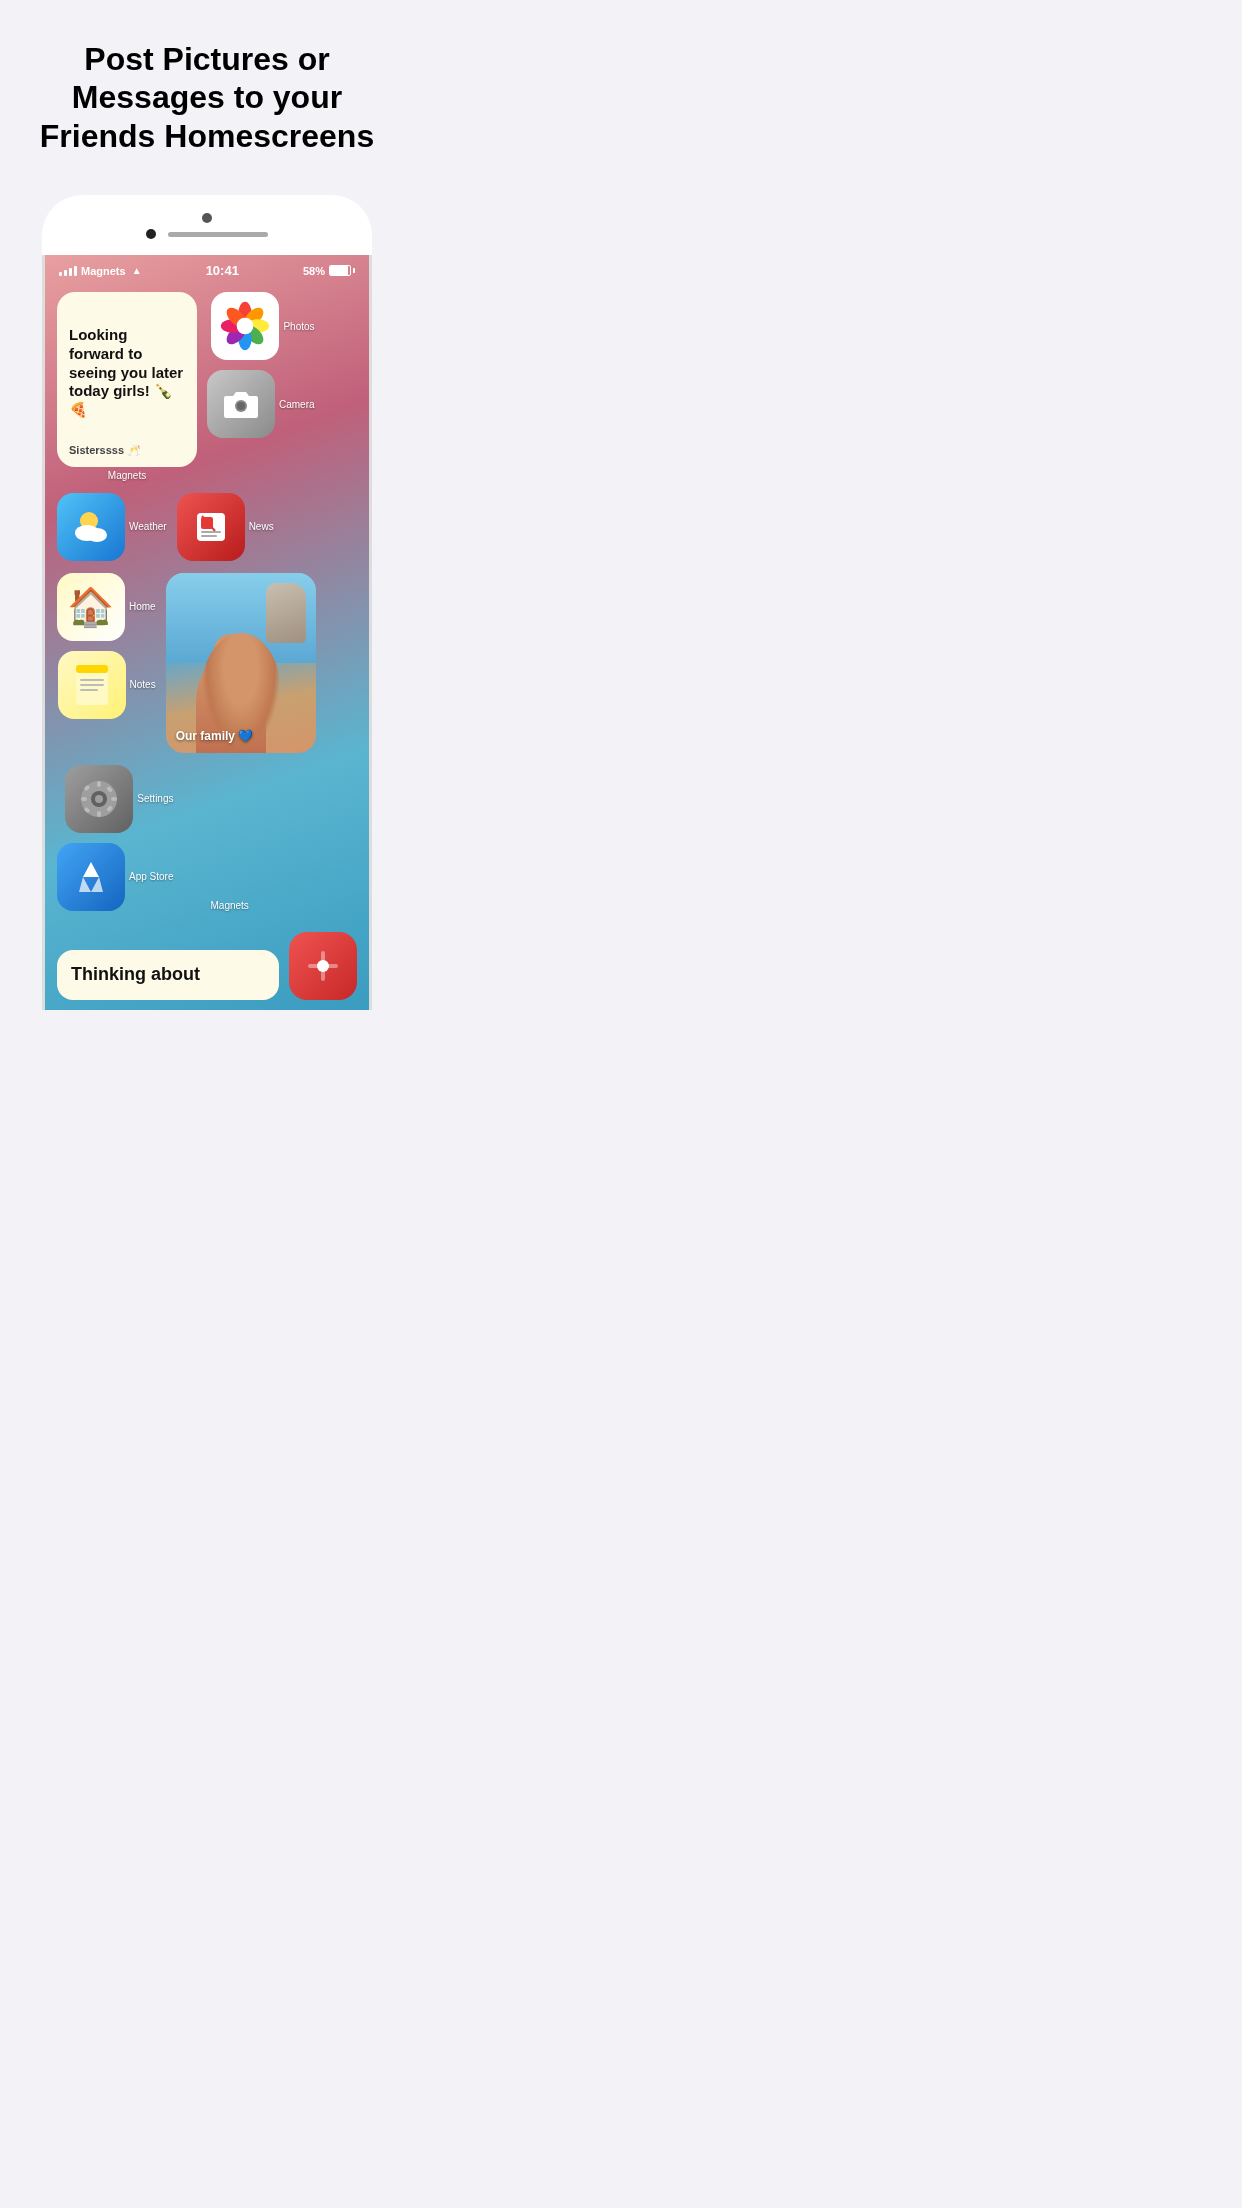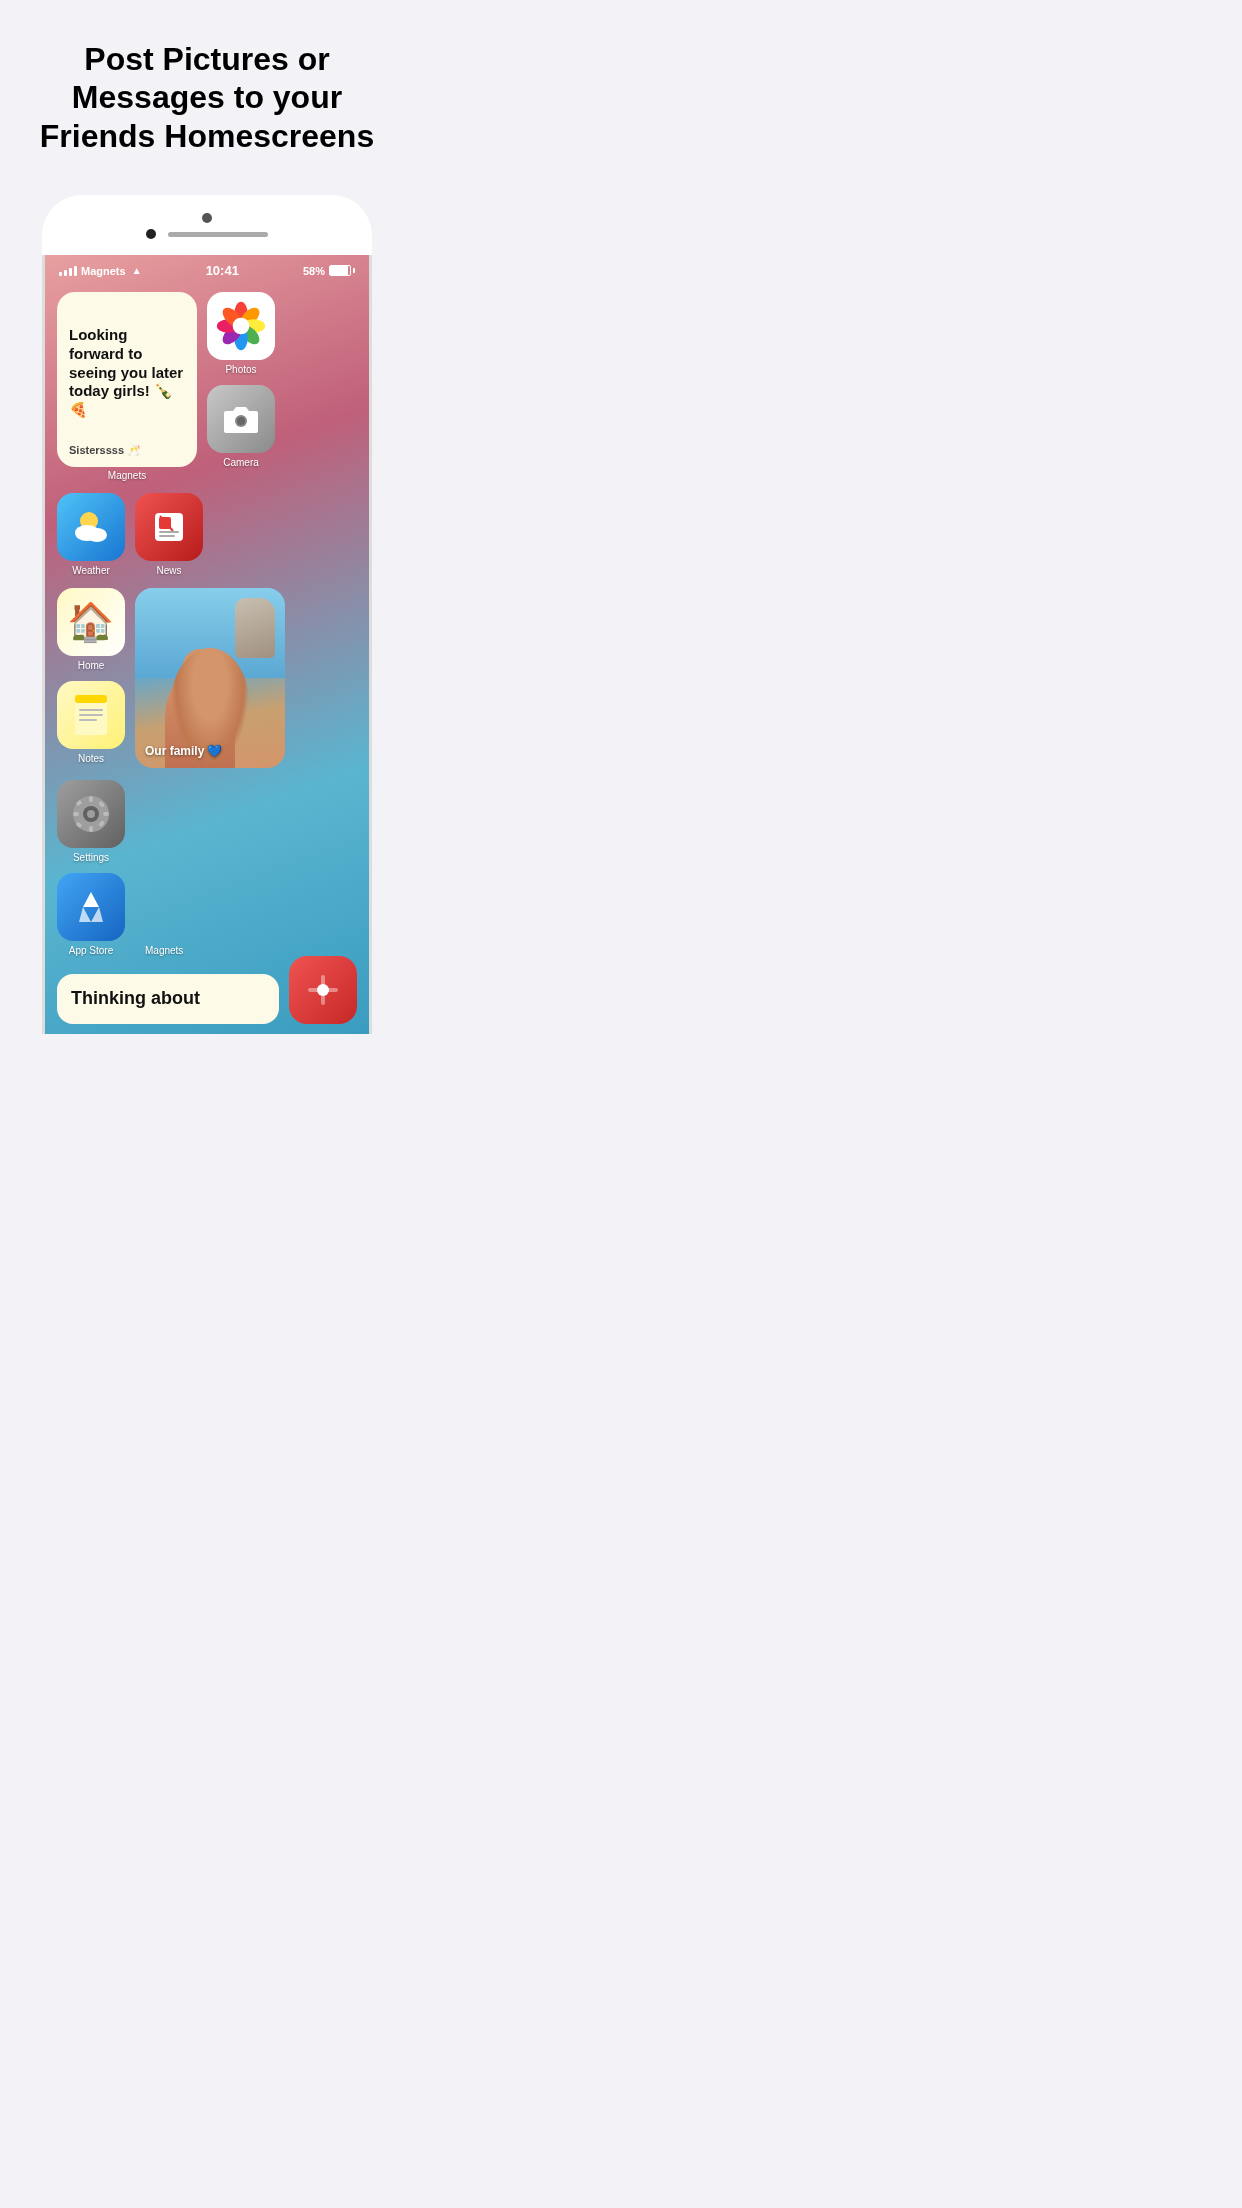--- a/index.html
+++ b/index.html
@@ -186,21 +186,21 @@
     }
     .row-1-right {
       display: flex;
       flex-direction: column;
       gap: 10px;
     }
 
     
     .app-icon-wrapper {
       display: flex;
-      flex-direction: column;
+      flex-direction: row;
       align-items: center;
       gap: 4px;
       justify-content: flex-end;
     }
     .app-icon {
       width: 68px;
       height: 68px;
       border-radius: 16px;
       display: flex;
       align-items: center;
@@ -289,22 +289,22 @@
       left: 10px;
       color: #fff;
       font-size: 12px;
       font-weight: 600;
       text-shadow: 0 1px 3px rgba(0,0,0,0.5);
     }
 
     
     .row-4 {
       display: flex;
-      gap: 10px;
-      margin-bottom: 0;
+      gap: 27px;
+      margin-bottom: 21px;
     }
     .row-4-left {
       display: flex;
       flex-direction: column;
       gap: 10px;
     }
     .settings-icon-bg { background: linear-gradient(135deg, #9e9e9e, #616161); }
     .appstore-icon-bg { background: linear-gradient(135deg, #42a5f5, #1565c0); }
 
     

